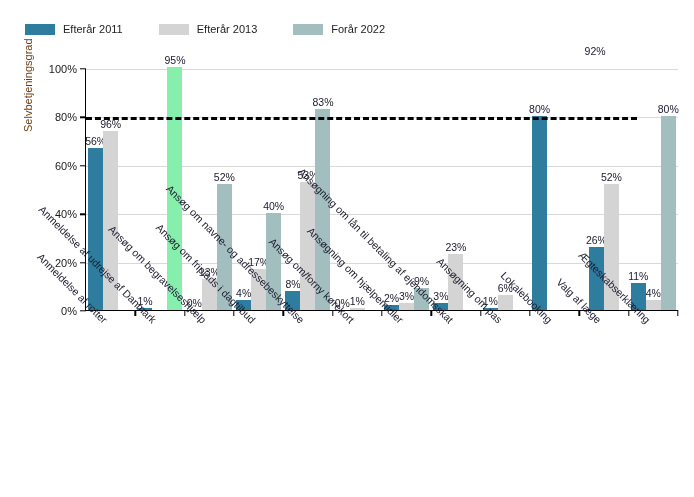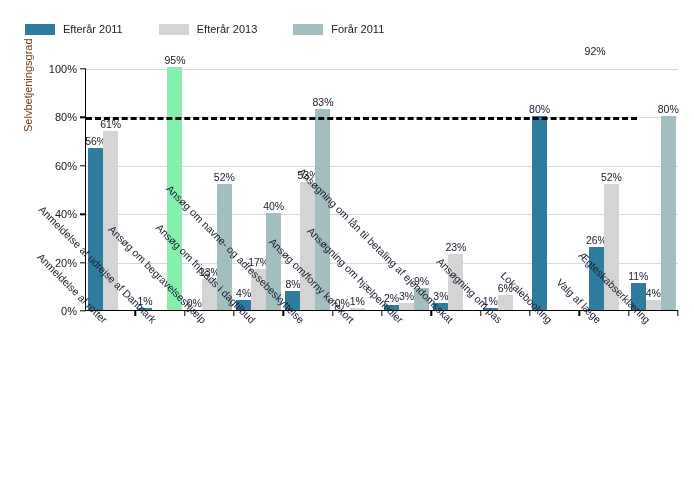--- a/index.html
+++ b/index.html
@@ -185,21 +185,21 @@
     <div class="legend-entry">
       <span class="legend-swatch" style="background:#2e7d9e"></span>
       <span class="legend-label">Efterår 2011</span>
     </div>
     <div class="legend-entry">
       <span class="legend-swatch" style="background:#d4d4d4"></span>
       <span class="legend-label">Efterår 2013</span>
     </div>
     <div class="legend-entry">
       <span class="legend-swatch" style="background:#a3bebe"></span>
-      <span class="legend-label">Forår 2011</span>
+      <span class="legend-label">Forår 2022</span>
     </div>
   </div>
 
   <div class="y-axis-title">Selvbetjeningsgrad</div>
 
   <div class="plot-area" id="plot-area">
     <div id="gridlines">
         <div class="gridline" style="top: 193.6px;"></div>
         <div class="gridline" style="top: 145.2px;"></div>
         <div class="gridline" style="top: 96.8px;"></div>
@@ -222,21 +222,21 @@
       </div>
     <div class="groups" id="groups">
         <div class="bar-group">
           <div class="bar-wrap">
             <div class="bar" style="background: rgb(46, 125, 158); height: 162px;">
               <span class="bar-value">56%</span>
             </div>
           </div>
           <div class="bar-wrap">
             <div class="bar" style="background: rgb(212, 212, 212); height: 179.08px;">
-              <span class="bar-value">61%</span>
+              <span class="bar-value">96%</span>
             </div>
           </div>
           <div class="bar-wrap"></div>
           <div class="x-tick-mark" style="left: 100%;"></div>
         </div>
         <div class="bar-group">
           <div class="bar-wrap">
             <div class="bar" style="background: rgb(46, 125, 158); height: 2.42px;">
               <span class="bar-value">1%</span>
             </div>

